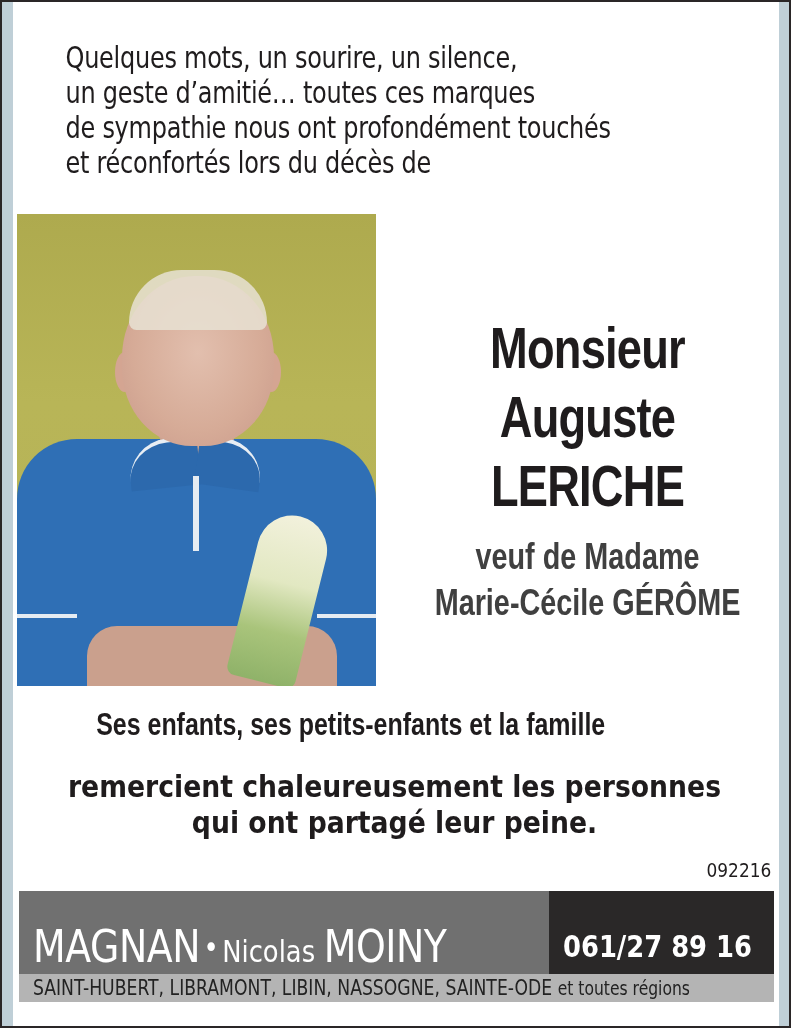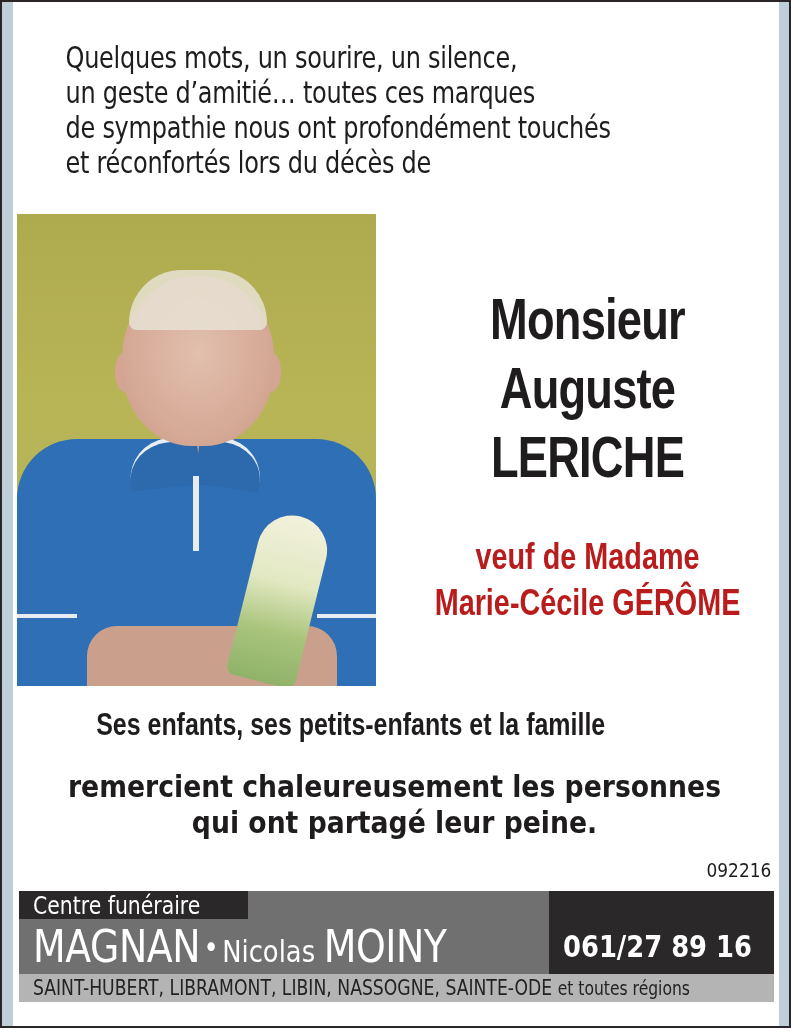--- a/index.html
+++ b/index.html
@@ -30,25 +30,25 @@
   .photo .hair { position: absolute; left: 112px; top: 56px; width: 138px; height: 60px;
            background: #e8e2d3; border-radius: 70px 70px 10px 10px; opacity: 0.85; }
   .photo .ear-l { position: absolute; left: 98px; top: 138px; width: 20px; height: 40px; background: #d4a592; border-radius: 50%; }
   .photo .ear-r { position: absolute; left: 244px; top: 138px; width: 20px; height: 40px; background: #d4a592; border-radius: 50%; }
   .photo .hands { position: absolute; left: 70px; top: 412px; width: 250px; height: 60px; background: #caa08d; border-radius: 30px 30px 0 0; }
   .photo .flowers { position: absolute; left: 228px; top: 300px; width: 70px; height: 170px;
            background: linear-gradient(180deg, #f2f1dc 0%, #e2e8c2 40%, #a9c47b 70%, #8fb269 100%); border-radius: 40px 40px 10px 10px; transform: rotate(14deg); }
   .photo .sleeve-l { position: absolute; left: 0; top: 400px; width: 60px; height: 4px; background: #e6ecf2; }
   .photo .sleeve-r { position: absolute; left: 300px; top: 400px; width: 59px; height: 4px; background: #e6ecf2; }
 
-  .name-block { position: absolute; left: 395px; width: 385px; top: 284px; text-align: center;
+  .name-block { position: absolute; left: 395px; width: 385px; top: 313px; text-align: center;
            font-family: "Liberation Sans", sans-serif; font-weight: bold; font-size: 58px; line-height: 69px; letter-spacing: -1px; color: #1f1c1d; }
   .name-block span { display: block; transform: scaleX(0.78); }
   .widow { position: absolute; left: 395px; width: 385px; top: 534px; text-align: center;
-           font-family: "Liberation Sans", sans-serif; font-weight: bold; font-size: 36px; line-height: 46px; color: #b91c1c; }
+           font-family: "Liberation Sans", sans-serif; font-weight: bold; font-size: 36px; line-height: 46px; color: #404040; }
   .widow span { display: block; transform: scaleX(0.8); }
 
   .family { position: absolute; left: 12px; width: 765px; top: 704px; text-align: left;
            font-family: "Liberation Sans", sans-serif; font-weight: bold; font-size: 32px; line-height: 40px; }
   .family span { display: block; transform: scaleX(0.78); }
   .thanks { position: absolute; left: 12px; width: 765px; top: 768px; text-align: center;
            font-family: "DejaVu Sans", sans-serif; font-size: 31px; line-height: 36px; font-weight: bold; }
   .thanks span { display: block; transform: scaleX(0.86); }
 
   .ref { position: absolute; right: 20px; top: 858px; font-family: "DejaVu Sans", sans-serif; font-size: 20px;
@@ -120,23 +120,20 @@
 
 <div class="thanks">
   <span>remercient chaleureusement les personnes</span>
   <span>qui ont partagé leur peine.</span>
 </div>
 
 <div class="ref">092216</div>
 
 <div class="banner">
   <div class="mid"></div>
-  <div class="tab">
-    <div class="tab-label">Centre funéraire</div>
-  </div>
   <div class="brand">
     <span class="big">MAGNAN</span><span class="dot">•</span><span class="small">Nicolas</span><span class="big">MOINY</span>
   </div>
   <div class="phone-box">
     <div class="phone">061/27 89 16</div>
   </div>
   <div class="regions">
     <div class="regions-label"><span>SAINT-HUBERT, LIBRAMONT, LIBIN, NASSOGNE, SAINTE-ODE</span> <span class="tail">et toutes régions</span></div>
   </div>
 </div>

